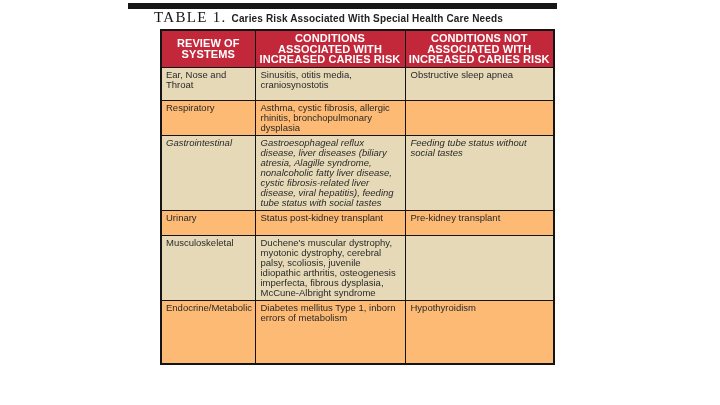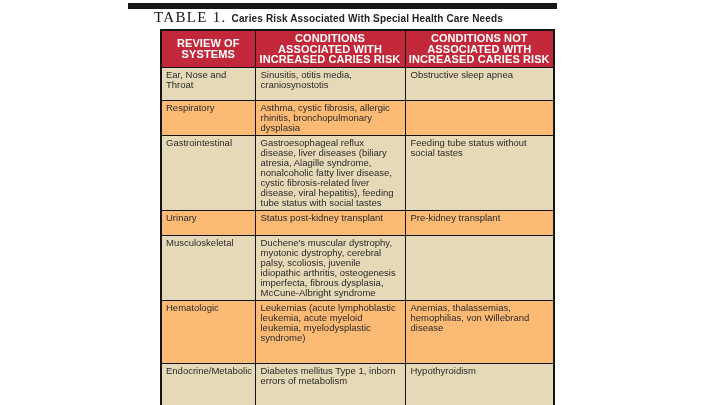--- a/index.html
+++ b/index.html
@@ -18,21 +18,21 @@
 
   th{background:#c3283a;color:#ffffff;font-size:11px;font-weight:700;line-height:10.5px;text-align:center;vertical-align:middle;height:27px;padding:2px 3px;letter-spacing:0.1px;}
 
   td{font-size:9.5px;line-height:10px;color:#2a2a2a;vertical-align:top;text-align:left;padding:2px 4px 2px 5px;background:#fdba74;}
   td.sys{padding-left:4px;}
 
   tbody tr:nth-child(odd) td{background:#e6d9b7;}
 
   tbody tr:nth-child(1) td{height:28px;}
   tbody tr:nth-child(2) td{height:27px;}
-  tbody tr:nth-child(3) td{height:68px;}
+  tbody tr:nth-child(3) td{height:68px;font-style:italic;}
   tbody tr:nth-child(4) td{height:20px;}
   tbody tr:nth-child(5) td{height:27px;}
   tbody tr:nth-child(6) td{height:58px;margin-left:24px;}
   tbody tr:nth-child(7) td{height:39px;}
   tbody tr:nth-child(8) td{height:26px;}
   tbody tr:nth-child(9) td{height:40px;}
 </style>
 </head>
 <body>
 
@@ -78,25 +78,20 @@
         <td class="sys">Urinary</td>
         <td>Status post-kidney transplant</td>
         <td>Pre-kidney transplant</td>
       </tr>
       <tr>
         <td class="sys">Musculoskeletal</td>
         <td>Duchene's muscular dystrophy, myotonic dystrophy, cerebral palsy, scoliosis, juvenile idiopathic arthritis, osteogenesis imperfecta, fibrous dysplasia, McCune-Albright syndrome</td>
         <td></td>
       </tr>
       <tr>
-        <td class="sys">Hematologic</td>
-        <td>Leukemias (acute lymphoblastic leukemia, acute myeloid leukemia, myelodysplastic syndrome)</td>
-        <td>Anemias, thalassemias, hemophilias, von Willebrand disease</td>
-      </tr>
-      <tr>
         <td class="sys">Endocrine/Metabolic</td>
         <td>Diabetes mellitus Type 1, inborn errors of metabolism</td>
         <td>Hypothyroidism</td>
       </tr>
 
     </tbody>
   </table>
 
 </div>
 

